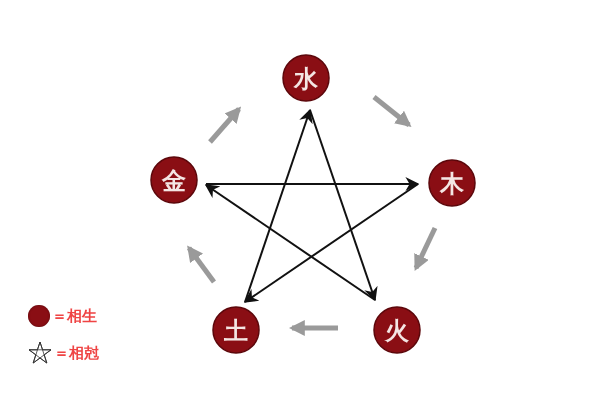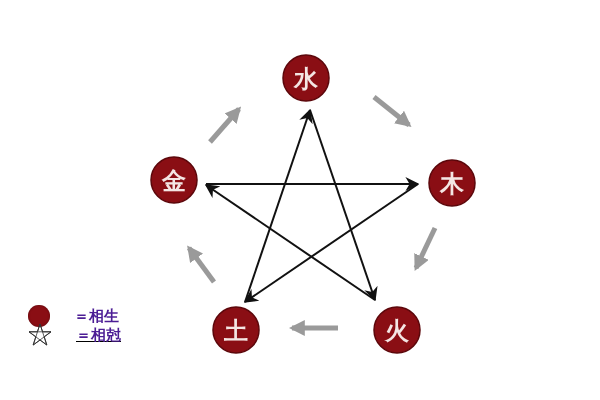--- a/index.html
+++ b/index.html
@@ -2,21 +2,21 @@
 <html><head>
   <meta charset="utf-8">
   <style>
     html, body { margin:0; padding:0; background:#ffffff; }
     body { width:600px; height:400px; position:relative; overflow:hidden; font-family:"DejaVu Sans", sans-serif; }
     #diagram { position:absolute; left:0; top:0; }
     .node-label { font-family:"DejaVu Serif", serif; font-size:24px; fill:#f4e6e4; font-weight:bold; }
     .legend-row { position:absolute; left:28px; display:flex; align-items:center; height:22px; }
     .legend-dot { width:22px; height:22px; border-radius:50%; background:#8a0e14; box-shadow: inset 0 0 2px #4a0508; }
     .legend-star { width:24px; height:24px; }
-    .legend-text { margin-left:24px; font-size:15px; color:#4c1d95; font-family:"DejaVu Sans", sans-serif; font-weight:bold; }
+    .legend-text { margin-left:2px; font-size:15px; color:#ef4444; font-family:"DejaVu Sans", sans-serif; font-weight:bold; }
   </style>
 </head>
 <body>
 
 <svg id="diagram" width="600" height="400" viewBox="0 0 600 400" xmlns="http://www.w3.org/2000/svg">
   <defs>
     <marker id="blackhead" viewBox="0 0 10 10" refX="9" refY="5" markerWidth="7" markerHeight="7" orient="auto-start-reverse">
       <path d="M0,0 L10,5 L0,10 L3,5 z" fill="#111"></path>
     </marker>
     <marker id="greyhead" viewBox="0 0 10 10" refX="8" refY="5" markerWidth="3.2" markerHeight="3.2" orient="auto">
@@ -59,19 +59,19 @@
   <g>
     <circle cx="174" cy="180" r="23" fill="#8a0e14" stroke="#5c070b" stroke-width="1.5"></circle>
     <text class="node-label" x="174" y="189" text-anchor="middle">金</text>
   </g>
 </svg>
 
 <div class="legend-row" style="top:305px;">
   <div class="legend-dot"></div>
   <span class="legend-text">＝相生</span>
 </div>
-<div class="legend-row" style="top:324px;text-decoration:underline;">
+<div class="legend-row" style="top:342px;">
   <svg class="legend-star" viewBox="0 0 24 24">
     <polygon points="12,1 14.6,8.8 23,8.8 16.2,13.8 18.8,22 12,17 5.2,22 7.8,13.8 1,8.8 9.4,8.8" fill="none" stroke="#333" stroke-width="1"></polygon>
     <polyline points="12,1 18.8,22 1,8.8 23,8.8 5.2,22 12,1" fill="none" stroke="#333" stroke-width="0.8"></polyline>
   </svg>
   <span class="legend-text">＝相尅</span>
 </div>
 
 </body></html>

